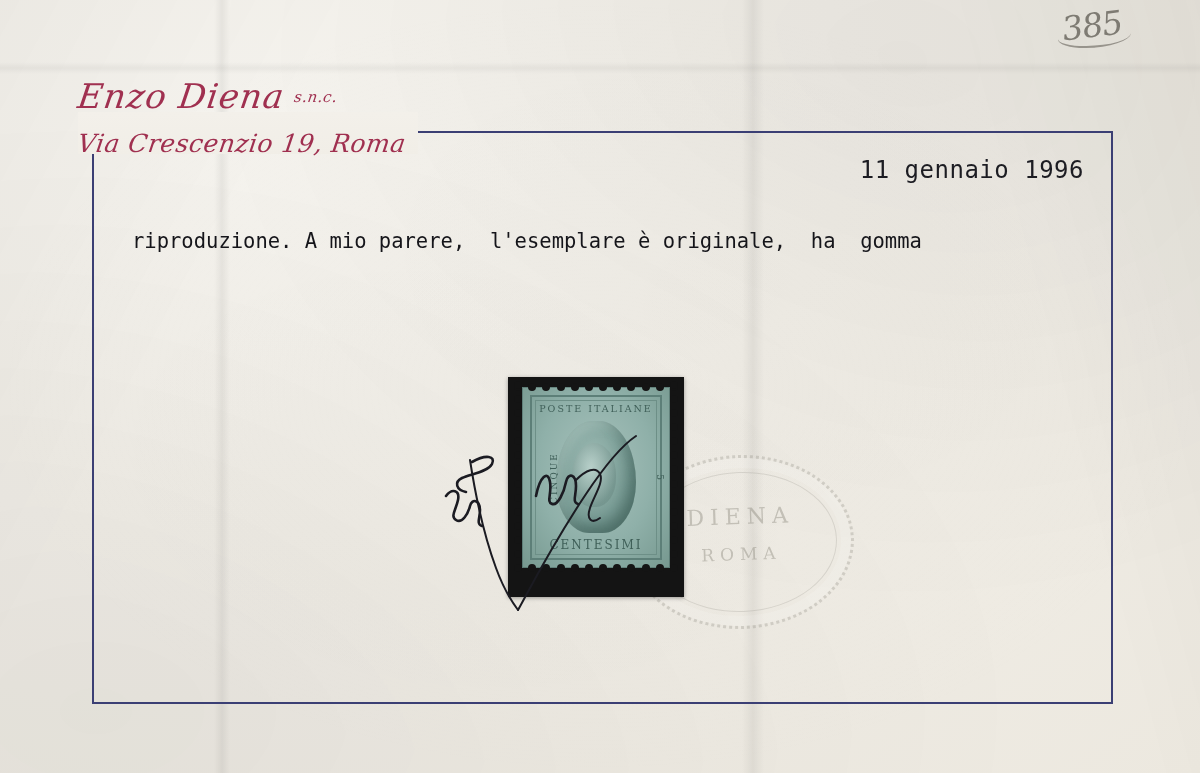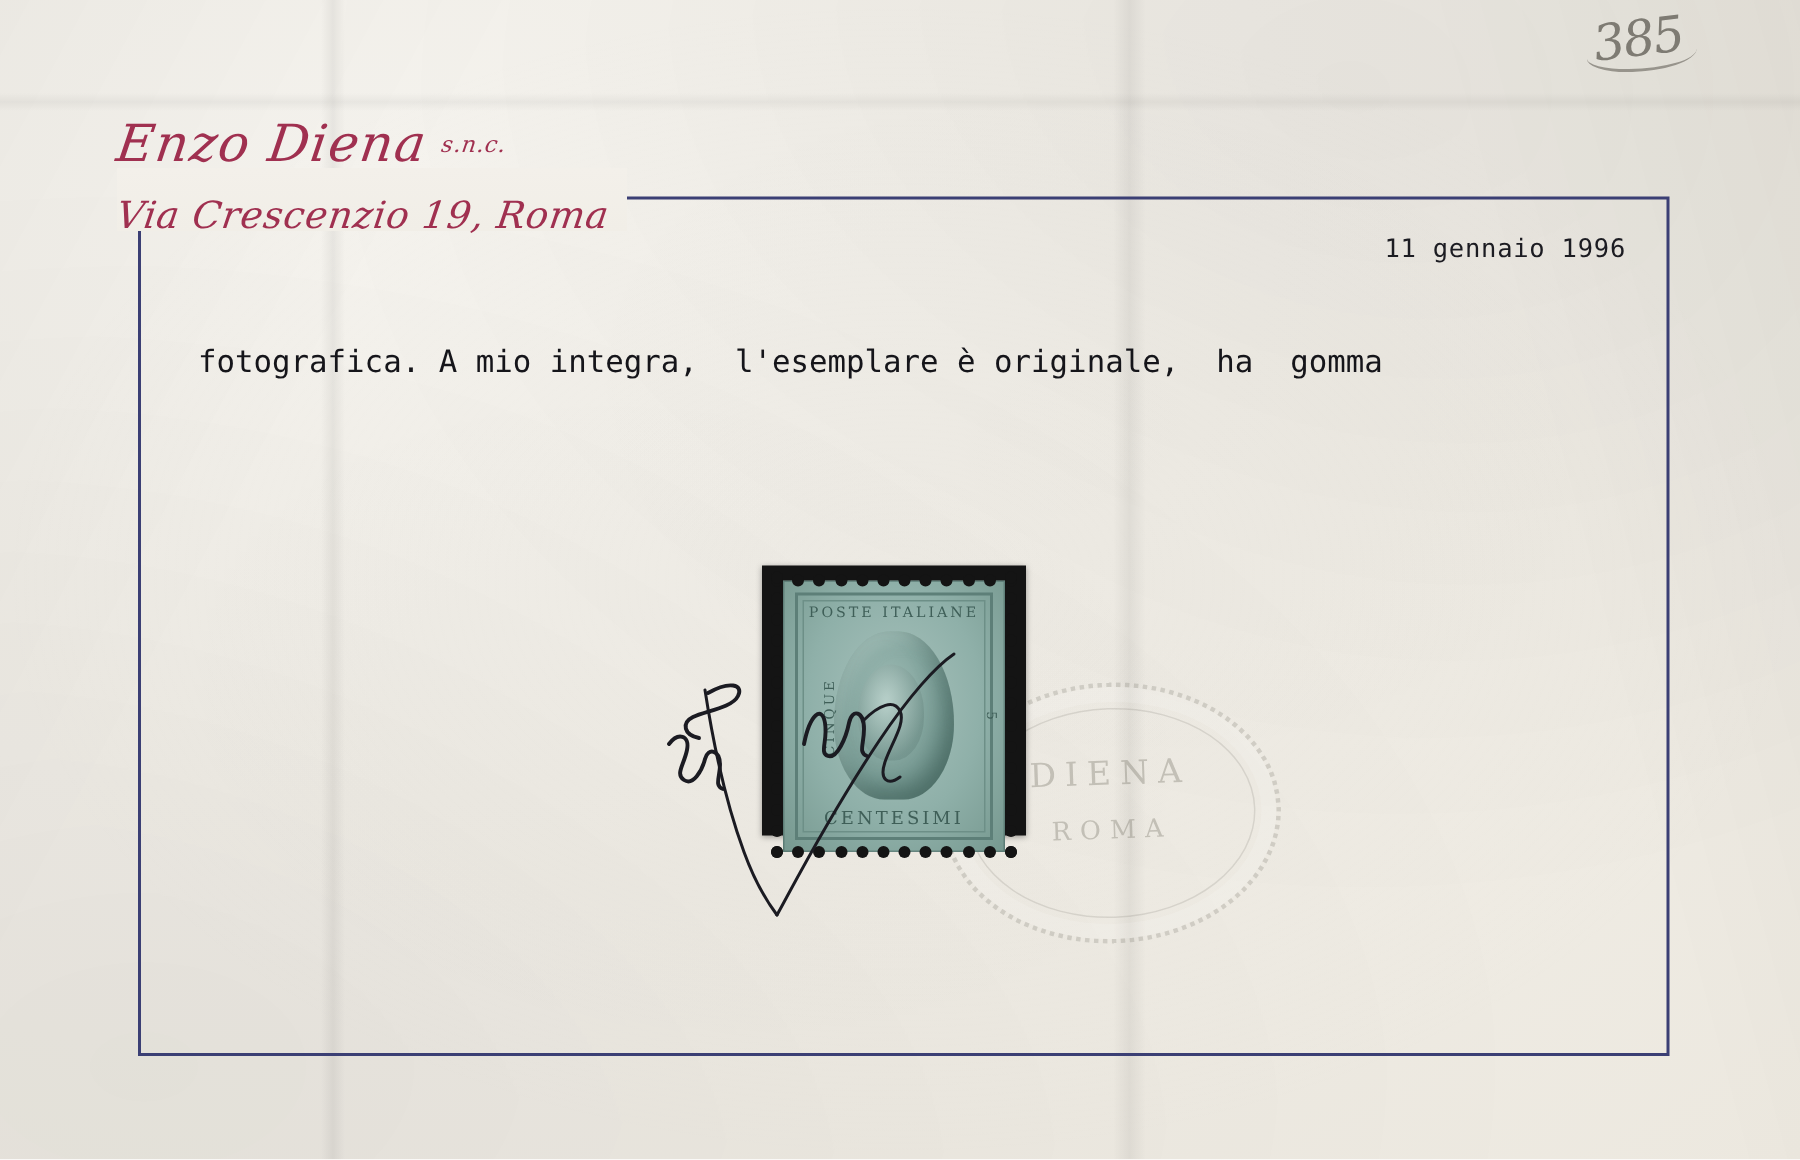--- a/index.html
+++ b/index.html
@@ -119,21 +119,21 @@
     width: 340px;
     height: 42px;
     background: linear-gradient(180deg, #f3f0ea, #f1eee7);
   }
 
   #date {
     position: absolute;
     right: 116px;
     top: 156px;
     font-family: "DejaVu Sans Mono", monospace;
-    font-size: 17px;
+    font-size: 24px;
     color: #1c1c22;
     letter-spacing: 0.5px;
   }
 
   #body-text {
     position: absolute;
     left: 132px;
     top: 224px;
     width: 950px;
     font-family: "DejaVu Sans Mono", monospace;
@@ -177,21 +177,21 @@
   }
   .seal-txt.t1 { top: 46px; font-size: 22px; }
   .seal-txt.t2 { top: 86px; font-size: 17px; }
 
   
   #stamp-wrap {
     position: absolute;
     left: 508px;
     top: 377px;
     width: 176px;
-    height: 180px;
+    height: 220px;
     background: #141414;
     box-shadow: 0 1px 4px rgba(0,0,0,0.35);
   }
   #stamp {
     position: absolute;
     left: 14px;
     top: 10px;
     width: 148px;
     height: 181px;
     background:
@@ -302,21 +302,21 @@
     <div class="lh-name">
       <span>Enzo Diena</span><span class="suffix">s.n.c.</span>
     </div>
     <div class="lh-addr">Via Crescenzio 19, Roma</div>
   </div>
 
   <div id="date">11 gennaio 1996</div>
 
   <div id="body-text">
     <p>
-      <span class="l">fotografica. A mio integra,  l'esemplare è originale,  ha  gomma</span>
+      <span class="l">riproduzione. A mio parere,  l'esemplare è originale,  ha  gomma</span>
     </p>
   </div>
 
   <div id="seal">
     <div id="seal-inner"></div>
     <div class="seal-txt t1">DIENA</div>
     <div class="seal-txt t2">ROMA</div>
   </div>
 
   <div id="stamp-wrap">

